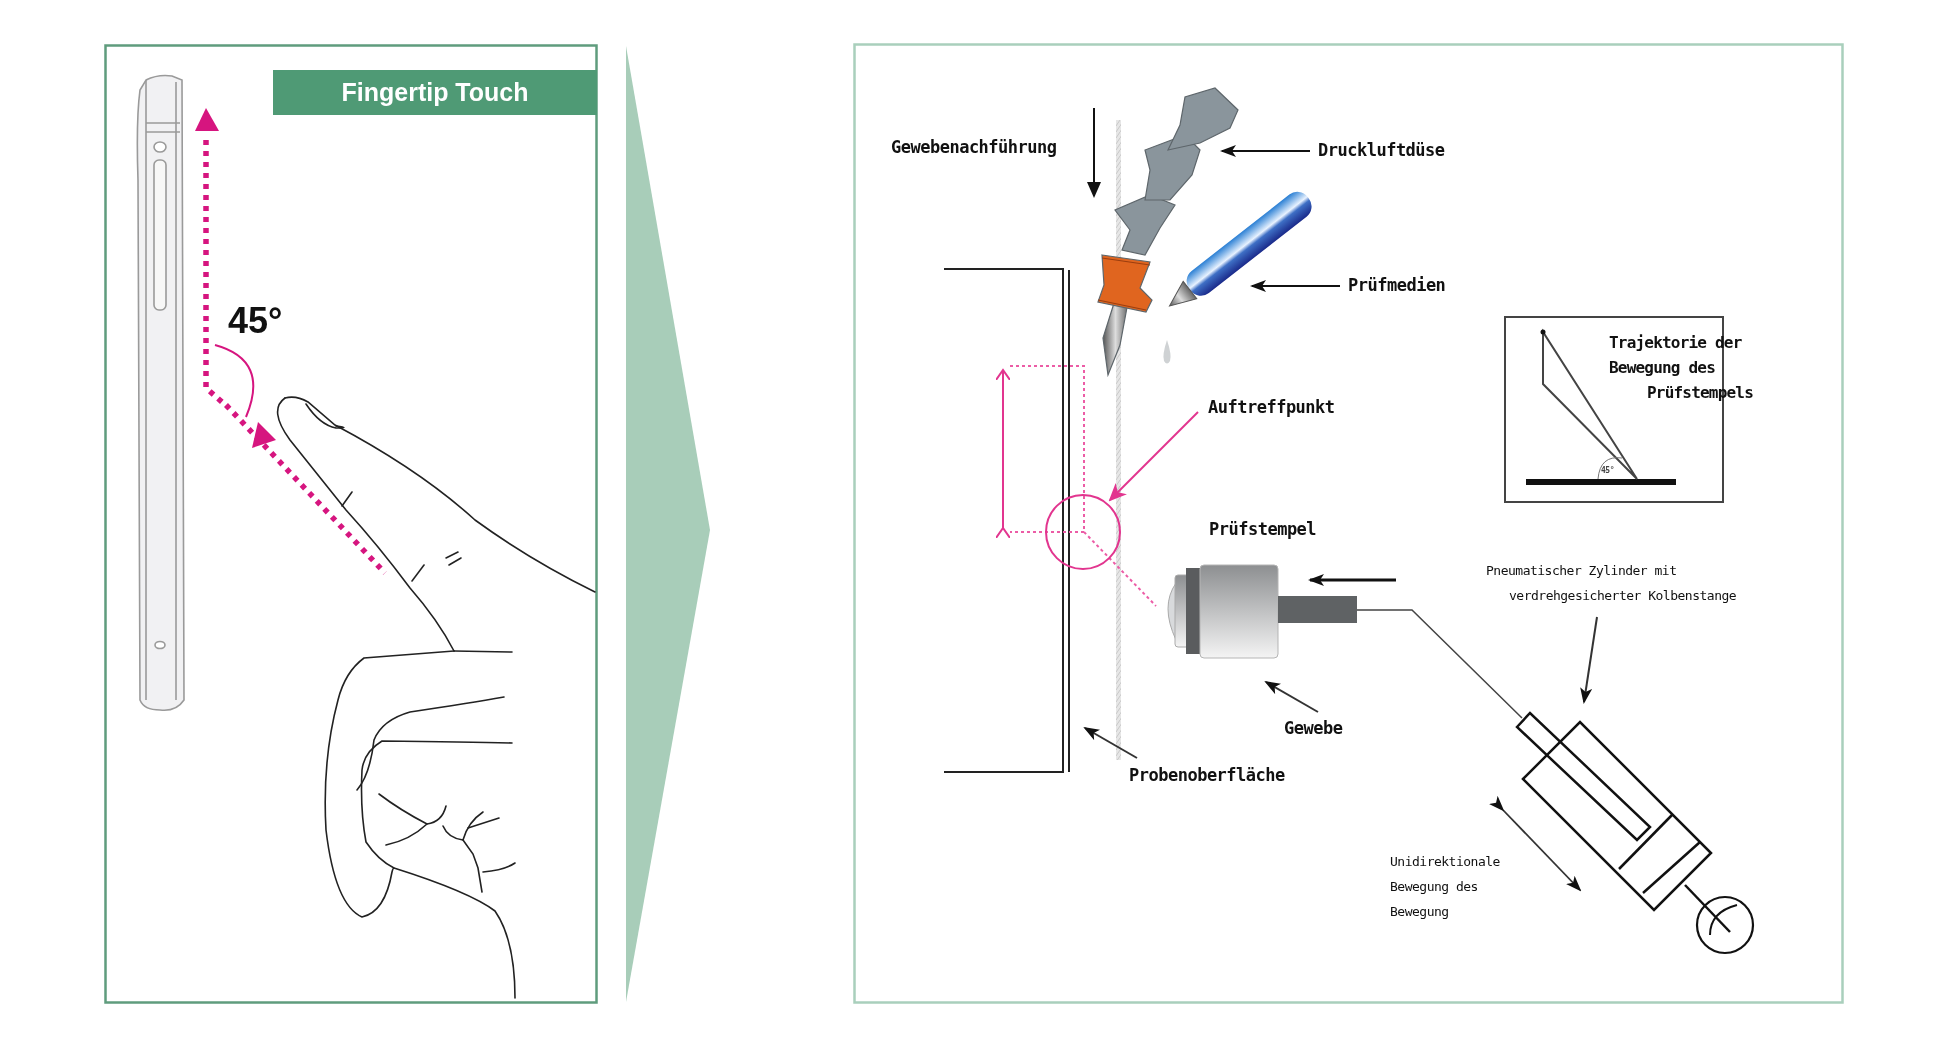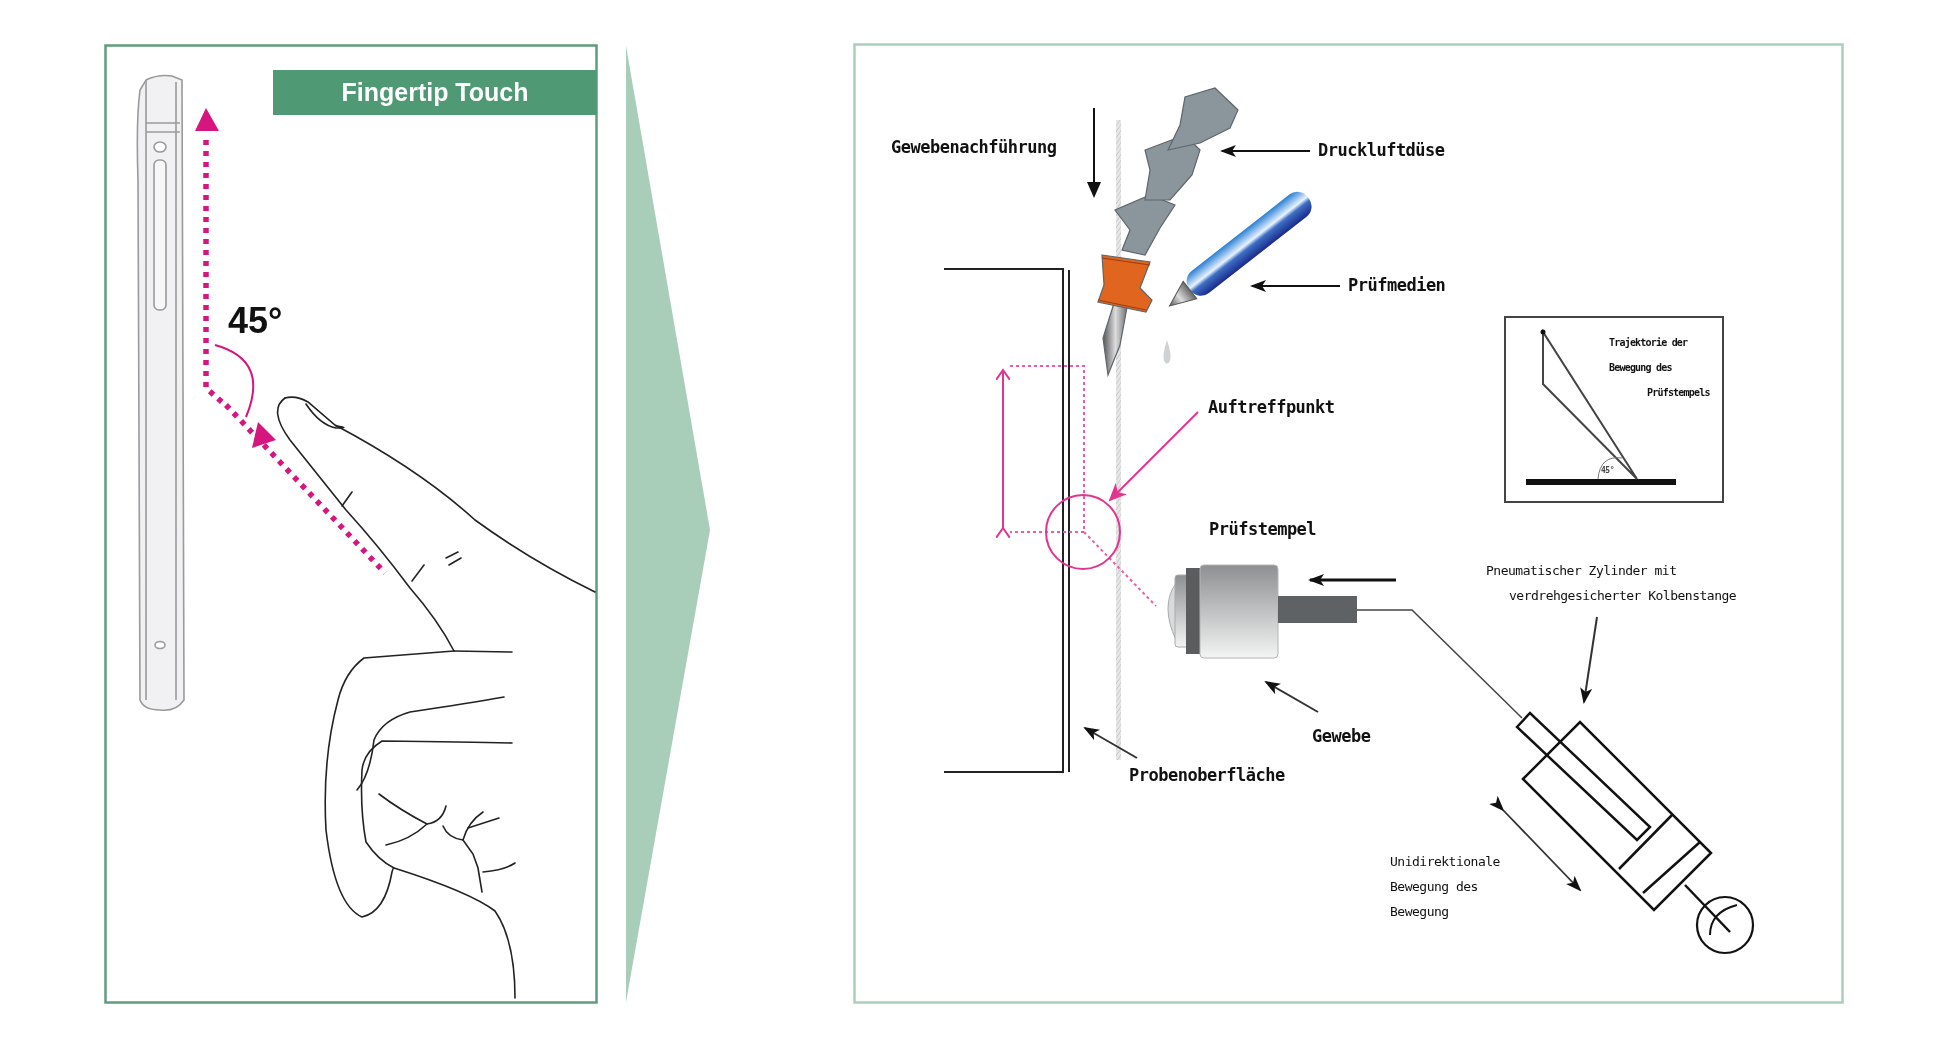--- a/index.html
+++ b/index.html
@@ -2,21 +2,21 @@
 <html><head>
 <meta charset="utf-8">
 <style>
   html, body { margin:0; padding:0; background:#ffffff; }
   body { width:1958px; height:1042px; position:relative; overflow:hidden;
          font-family:"DejaVu Sans", "Liberation Sans", sans-serif; }
   #stage { position:absolute; left:0; top:0; width:1958px; height:1042px; }
   .lbl { position:absolute; white-space:nowrap; color:#111; font-weight:bold;
          font-family:"DejaVu Sans Mono", "Liberation Mono", monospace; letter-spacing:-0.5px; }
   .lbl.r { font-size:17px; }
-  .lbl.s { font-size:10px; line-height:19px; letter-spacing:-0.8px; }
+  .lbl.s { font-size:16px; line-height:19px; letter-spacing:-0.8px; }
   .lbl.m { font-size:13px; line-height:25px; font-weight:normal; }
   .banner { position:absolute; left:273px; top:70px; width:324px; height:45px;
             display:flex; align-items:center; justify-content:center;
             color:#ffffff; font-weight:bold; font-size:25px;
             font-family:"Liberation Sans", sans-serif; }
   .deg { position:absolute; left:228px; top:300px; font-size:36px; font-weight:bold;
          color:#111; font-family:"Liberation Sans", sans-serif; }
 </style>
 </head>
 <body>
@@ -181,21 +181,21 @@
 
 
 <div class="banner">Fingertip Touch</div>
 <div class="deg">45°</div>
 
 <div class="lbl r" style="left:891px;top:137px;">Gewebenachführung</div>
 <div class="lbl r" style="left:1318px;top:140px;">Druckluftdüse</div>
 <div class="lbl r" style="left:1348px;top:275px;">Prüfmedien</div>
 <div class="lbl r" style="left:1208px;top:397px;">Auftreffpunkt</div>
 <div class="lbl r" style="left:1209px;top:519px;">Prüfstempel</div>
-<div class="lbl r" style="left:1312px;top:718px;margin-top:8px;">Gewebe</div>
+<div class="lbl r" style="left:1284px;top:718px;">Gewebe</div>
 <div class="lbl r" style="left:1129px;top:765px;">Probenoberfläche</div>
 
 <div class="lbl m" style="left:1486px;top:558px;">Pneumatischer Zylinder mit</div>
 <div class="lbl m" style="left:1486px;top:583px;margin-left:23px;">verdrehgesicherter Kolbenstange</div>
 
 <div class="lbl m" style="left:1390px;top:849px;">Unidirektionale</div>
 <div class="lbl m" style="left:1390px;top:874px;">Bewegung des</div>
 <div class="lbl m" style="left:1390px;top:899px;">Bewegung</div>
 
 <div class="lbl s" style="left:1609px;top:333px;">Trajektorie der</div>

